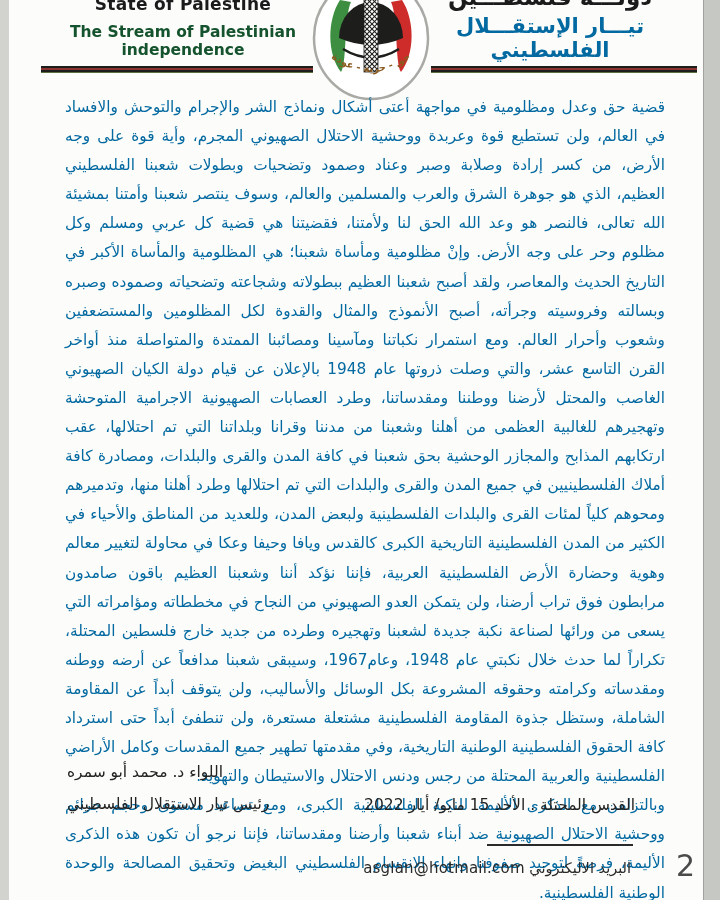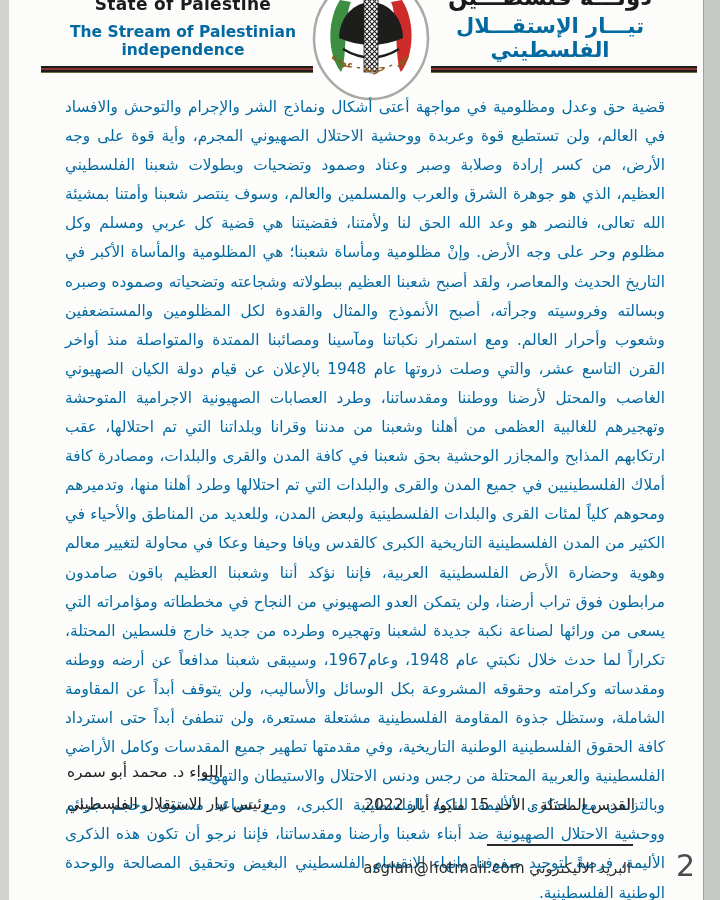--- a/index.html
+++ b/index.html
@@ -12,21 +12,21 @@
   }
   .edge-left  { position:absolute; left:0; top:0; width:9px;  height:100%; background:#d2d3cf; }
   .edge-right { position:absolute; right:0; top:0; width:17px; height:100%; background:#c6c8c4; border-left:1px solid #a0a29e; }
   .page {
     position:absolute; left:9px; right:17px; top:0; bottom:0;
     background:#fcfcfa; overflow:hidden;text-decoration:underline;
   }
   
   .h-left { position:absolute; left:28px; top:-6px; width:292px; text-align:center; }
   .en-title { font-size:17px; font-weight:bold; color:#1b1b1b; letter-spacing:.3px; }
-  .en-sub   { font-size:15.5px; font-weight:bold; color:#0369a1; margin-top:9px; }
+  .en-sub   { font-size:15.5px; font-weight:bold; color:#14532d; margin-top:9px; }
   .h-right { position:absolute; right:22px; top:-16px; width:262px; text-align:center; direction:rtl; }
   .ar-title { font-size:23px; font-weight:bold; color:#1b1b1b; }
   .ar-sub   { font-size:21px; font-weight:bold; color:#0369a1; margin-top:4px; }
   .emblem { position:absolute; left:298px; top:-26px; width:128px; height:128px; }
   .rule {
     position:absolute; top:66px; height:7px;
     background:linear-gradient(to bottom,#1d1d1b 0%,#1d1d1b 24%,#8b3330 24%,#8b3330 62%,#1d1d1b 62%,#1d1d1b 80%,#5f7040 80%,#5f7040 100%);
   }
   .rule-left  { left:32px;  width:272px; }
   .rule-right { left:422px; width:266px; }

